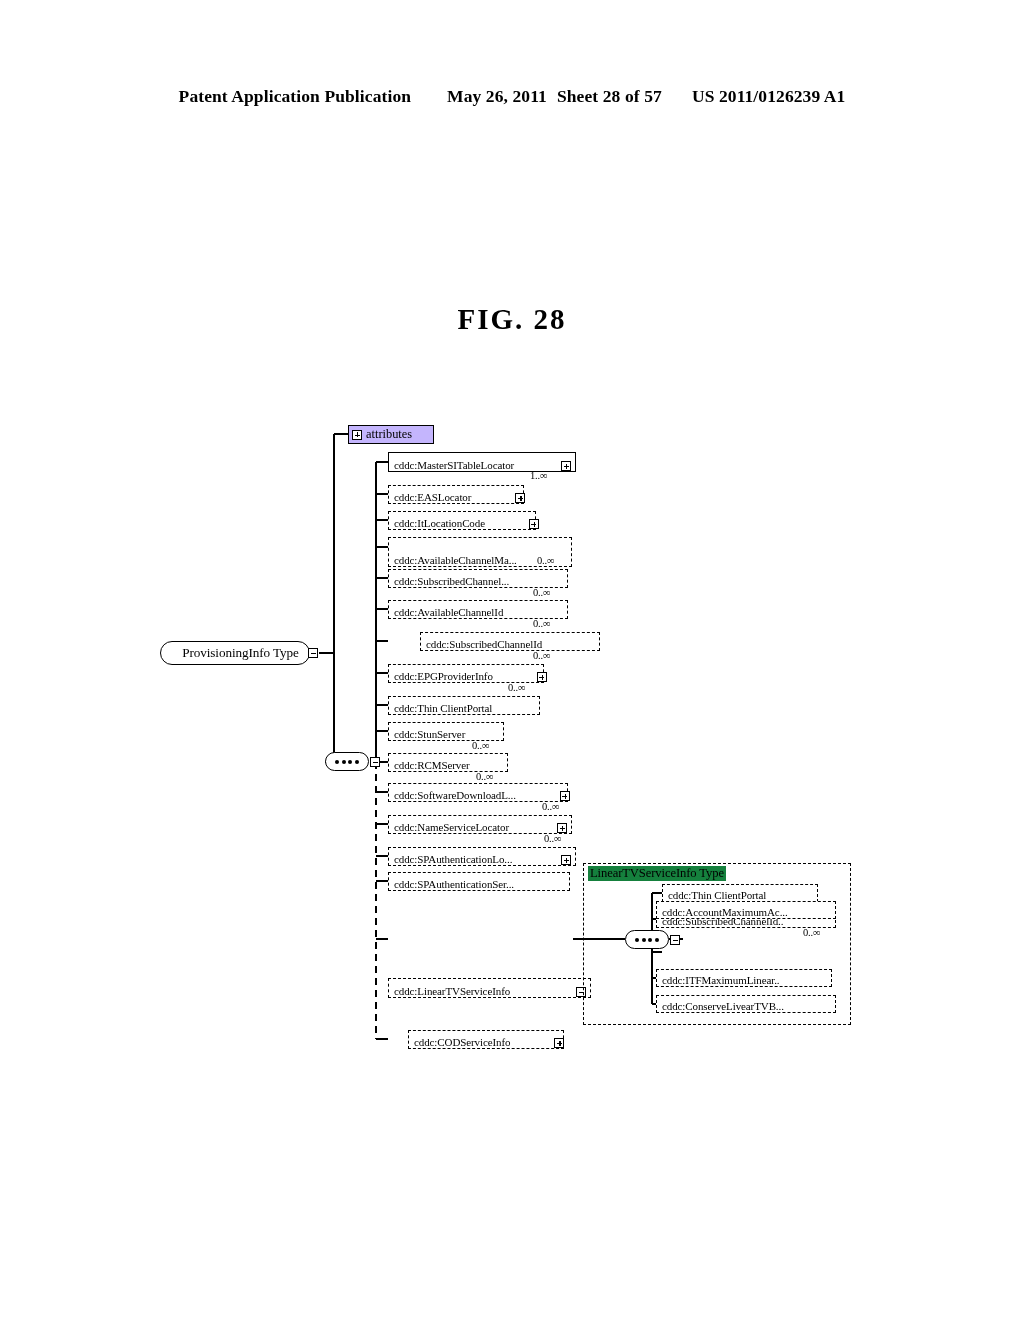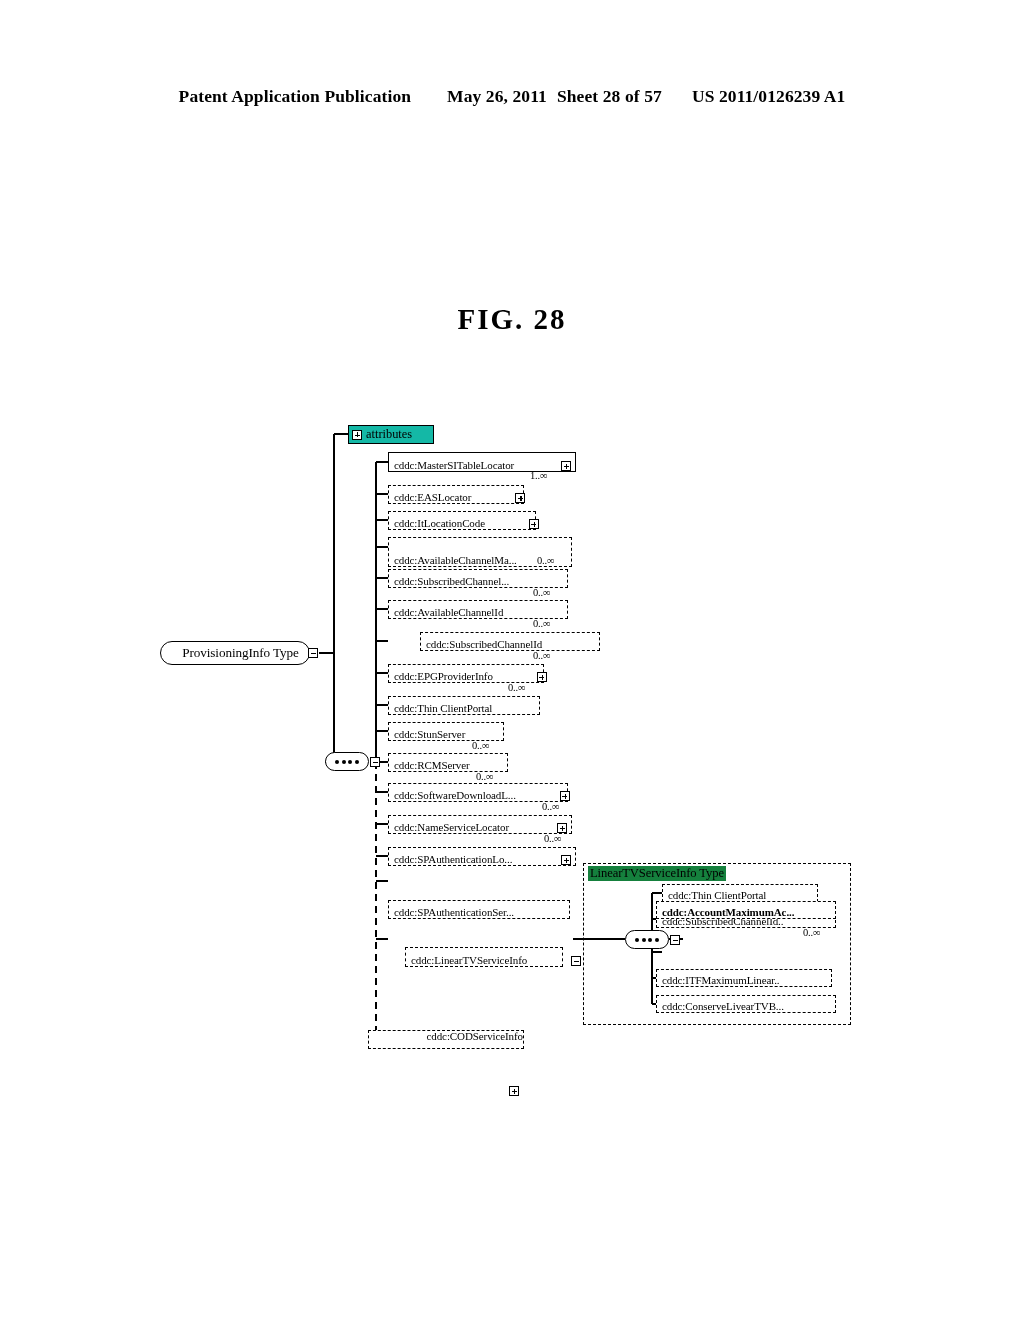--- a/index.html
+++ b/index.html
@@ -89,21 +89,21 @@
     white-space: nowrap;
     letter-spacing: -0.1px;
     padding-left: 11px;
   }
 
   
   #attributes-node {
     position: absolute;
     box-sizing: border-box;
     border: 1.6px solid #000;
-    background: #14b8a6;
+    background: #c4b5fd;
     display: flex;
     align-items: center;
     gap: 4px;
     padding: 0 6px 0 3px;
     font-family: "Liberation Serif", serif;
     font-size: 12.4px;
     white-space: nowrap;
   }
 
   
@@ -345,30 +345,30 @@
     <span>cddc:NameServiceLocator</span>
     <span class="expander plus"></span>
   </div>
   <div class="card" style="left:544px; top:833px;">0..∞</div>
 
   <div class="node dashed" style="left:388px; top:847px; width:188px; height:19px;">
     <span>cddc:SPAuthenticationLo...</span>
     <span class="expander plus"></span>
   </div>
 
-  <div class="node dashed" style="left:388px; top:872px; width:182px; height:19px;margin-top:28px;">
+  <div class="node dashed" style="left:388px; top:872px; width:182px; height:19px;">
     <span>cddc:SPAuthenticationSer...</span>
   </div>
 
-  <div class="node dashed" style="left:388px; top:947px; width:158px; height:20px;margin-left:17px;">
+  <div class="node dashed" style="left:388px; top:978px; width:203px; height:20px;">
     <span>cddc:LinearTVServiceInfo</span>
     <span class="expander"></span>
   </div>
 
-  <div class="node dashed" style="left:368px; top:1030px; width:156px; height:19px;flex-direction:column;">
+  <div class="node dashed" style="left:408px; top:1030px; width:156px; height:19px;">
     <span>cddc:CODServiceInfo</span>
     <span class="expander plus"></span>
   </div>
 
   <div id="lineartv-container" style="left:583px; top:863px; width:268px; height:162px;"></div>
   <div id="lineartv-container-label" style="left:588px; top:866px;">LinearTVServiceInfo Type</div>
 
   <div class="seq-node" style="left:625px; top:930px;">
     <div class="seq-oval">
         <i></i>
@@ -381,21 +381,21 @@
 
   <div class="node dashed" style="left:662px; top:884px; width:156px; height:18px;">
     <span>cddc:Thin ClientPortal</span>
   </div>
 
   <div class="node dashed" style="left:656px; top:910px; width:180px; height:18px;">
     <span>cddc:SubscribedChannelId..</span>
   </div>
   <div class="card" style="left:803px; top:927px;">0..∞</div>
 
-  <div class="node dashed" style="left:656px; top:901px; width:180px; height:18px;font-weight:bold;">
+  <div class="node dashed" style="left:656px; top:901px; width:180px; height:18px;">
     <span>cddc:AccountMaximumAc...</span>
   </div>
 
   <div class="node dashed" style="left:656px; top:969px; width:176px; height:18px;">
     <span>cddc:ITFMaximumLinear..</span>
   </div>
 
   <div class="node dashed" style="left:656px; top:995px; width:180px; height:18px;">
     <span>cddc:ConserveLivearTVB...</span>
   </div>

